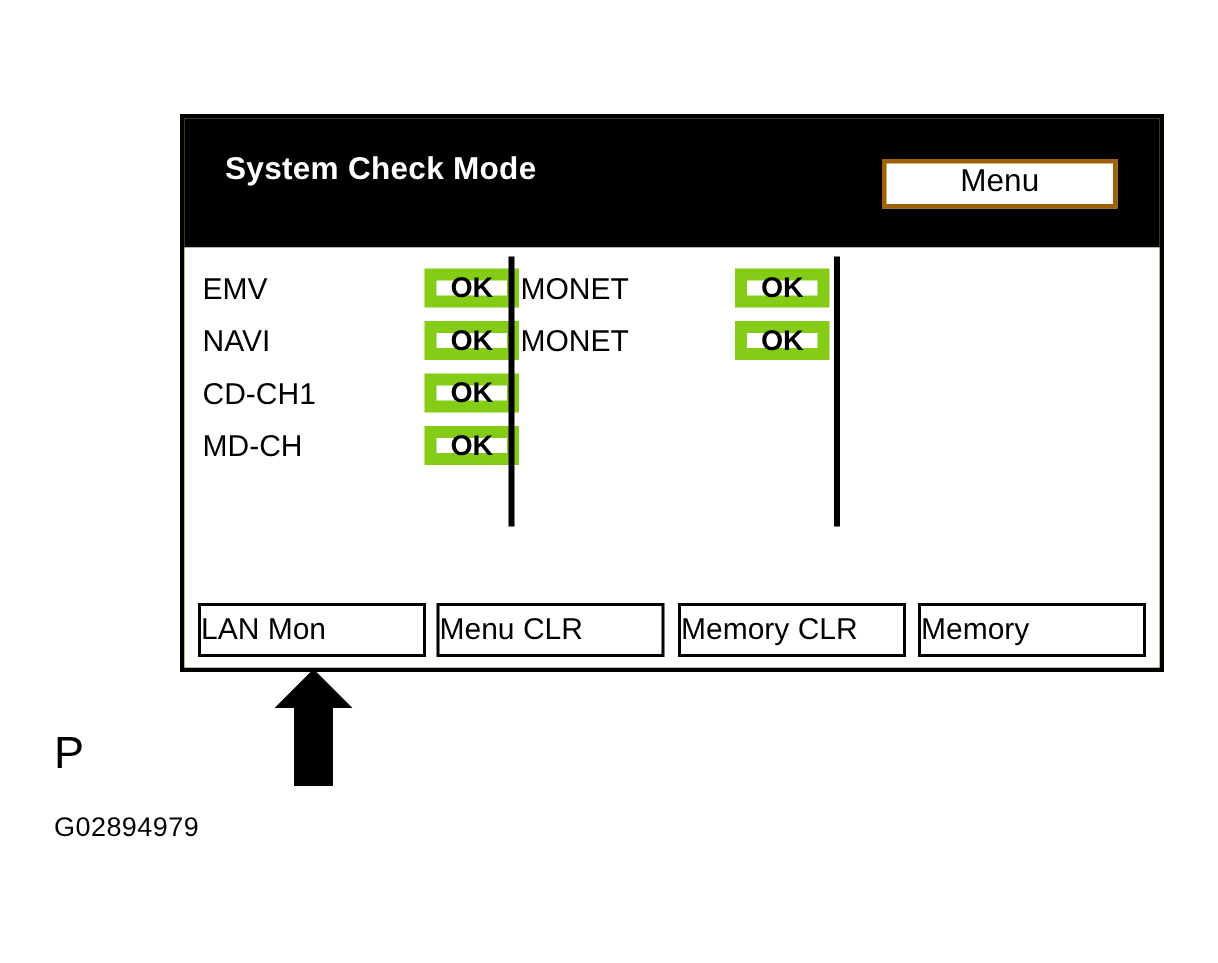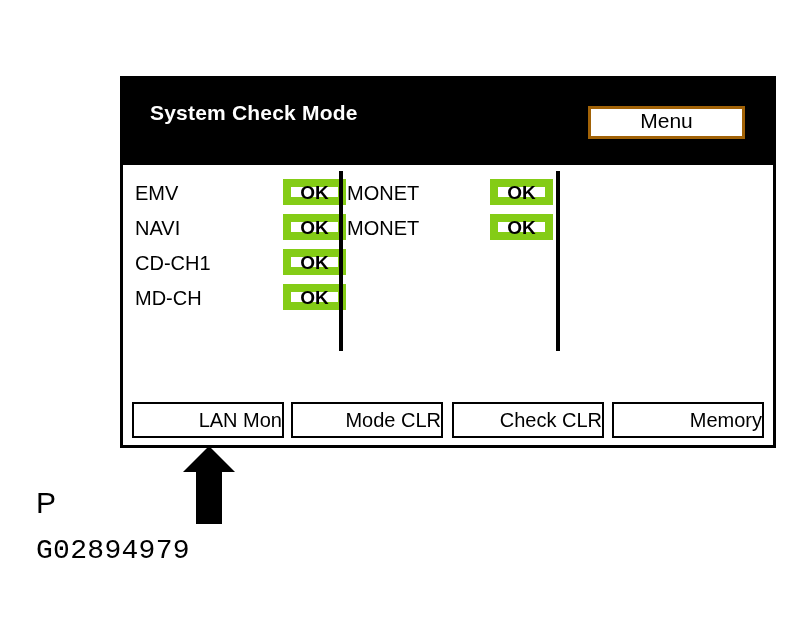--- a/index.html
+++ b/index.html
@@ -137,21 +137,21 @@
   .action-button {
     position: absolute;
     top: 0;
     height: 36px;
     width: 152px;
     border: 2px solid #000000;
     box-sizing: border-box;
     background: #ffffff;
     display: flex;
     align-items: center;
-    justify-content: flex-end;
+    justify-content: flex-start;
   }
   .action-button .btn-label {
     font-size: 20px;
     white-space: nowrap;
     line-height: 20px;
   }
   #action-0 { left: 0px; }
   #action-1 { left: 159px; }
   #action-2 { left: 320px; }
   #action-3 { left: 480px; }
@@ -170,24 +170,23 @@
     position: absolute;
     left: 36px;
     top: 488px;
     font-size: 30px;
     line-height: 30px;
   }
   #caption-code {
     position: absolute;
     left: 36px;
     top: 540px;
-    font-size: 28px;
+    font-size: 18px;
     line-height: 22px;
     letter-spacing: 0.3px;
-    font-family: Liberation Mono, monospace;
   }
 </style>
 </head>
 <body>
 
 <div id="device-panel">
 
   <div id="panel-header">
     <div id="panel-title">System Check Mode</div>
     <div id="menu-button">
@@ -243,24 +242,24 @@
     </div>
 
     <div class="v-divider" id="divider-1"></div>
     <div class="v-divider" id="divider-2"></div>
 
     <div id="action-bar">
       <div class="action-button" id="action-0">
         <span class="btn-label">LAN Mon</span>
       </div>
       <div class="action-button" id="action-1">
-        <span class="btn-label">Mode CLR</span>
+        <span class="btn-label">Menu CLR</span>
       </div>
       <div class="action-button" id="action-2">
-        <span class="btn-label">Check CLR</span>
+        <span class="btn-label">Memory CLR</span>
       </div>
       <div class="action-button" id="action-3">
         <span class="btn-label">Memory</span>
       </div>
     </div>
 
   </div>
 </div>
 
 <svg id="callout-arrow" viewBox="0 0 52 78">

